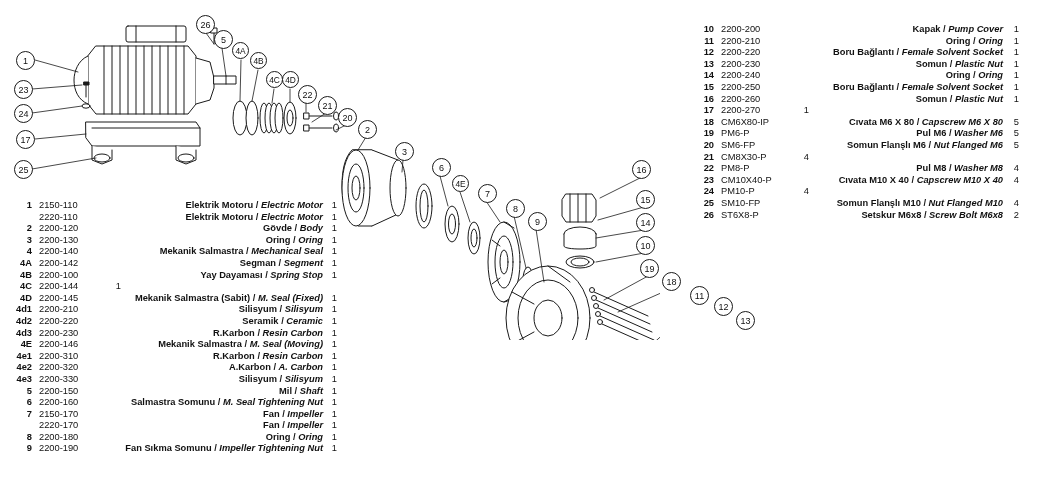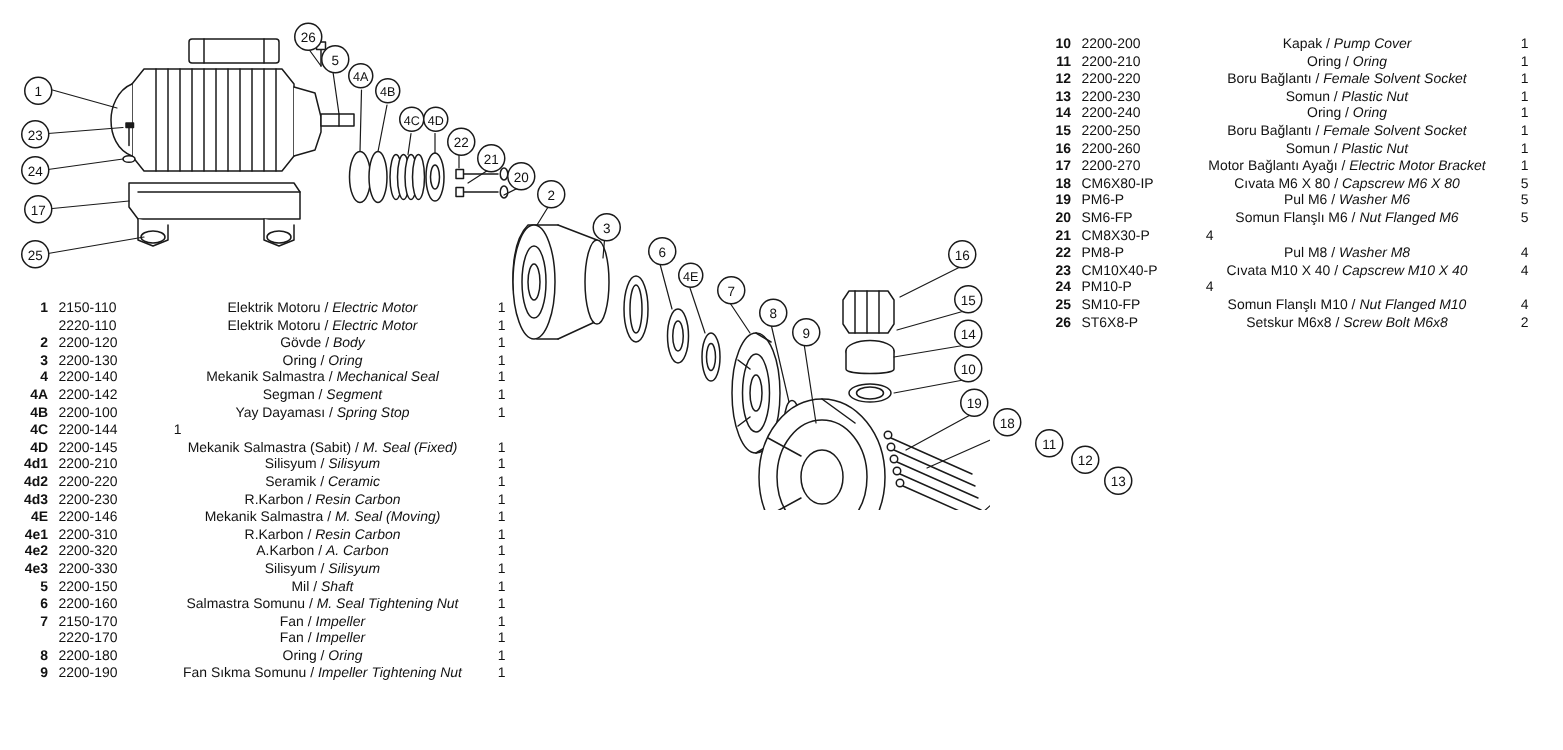--- a/index.html
+++ b/index.html
@@ -15,21 +15,21 @@
 
   
   .drawing{position:absolute;left:0;top:0;width:660px;height:330px;}
   .drawing svg{display:block;}
 
   
   .table{position:absolute;font-size:9.3px;line-height:11.6px;}
   .table .row{display:flex;align-items:baseline;white-space:nowrap;height:11.6px;}
   .c-no{width:22px;text-align:right;padding-right:7px;font-weight:bold;}
   .c-code{width:62px;text-align:left;}
-  .c-name{flex:0 0 auto;text-align:center;}
+  .c-name{flex:0 0 auto;text-align:right;font-weight:bold;}
   .c-qty{text-align:right;}
   .it{font-style:italic;}
   .bold{font-weight:normal;}
 
   
   #left-table{left:8px;top:200px;width:350px;}
   #left-table .c-no{width:24px;}
   #left-table .c-code{width:68px;}
   #left-table .c-name{width:216px;overflow:visible;}
   #left-table .c-qty{width:14px;}
@@ -439,21 +439,20 @@
       </div>
       <div class="row">
         <span class="c-no">16</span>
         <span class="c-code">2200-260</span>
         <span class="c-name"><span>Somun</span> / <span class="it">Plastic Nut</span></span>
         <span class="c-qty">1</span>
       </div>
       <div class="row">
         <span class="c-no">17</span>
         <span class="c-code">2200-270</span>
-        <span class="c-name"><span>Motor Bağlantı Ayağı</span> / <span class="it">Electric Motor Bracket</span></span>
         <span class="c-qty">1</span>
       </div>
       <div class="row">
         <span class="c-no">18</span>
         <span class="c-code">CM6X80-IP</span>
         <span class="c-name"><span>Cıvata M6 X 80</span> / <span class="it">Capscrew M6 X 80</span></span>
         <span class="c-qty">5</span>
       </div>
       <div class="row">
         <span class="c-no">19</span>

